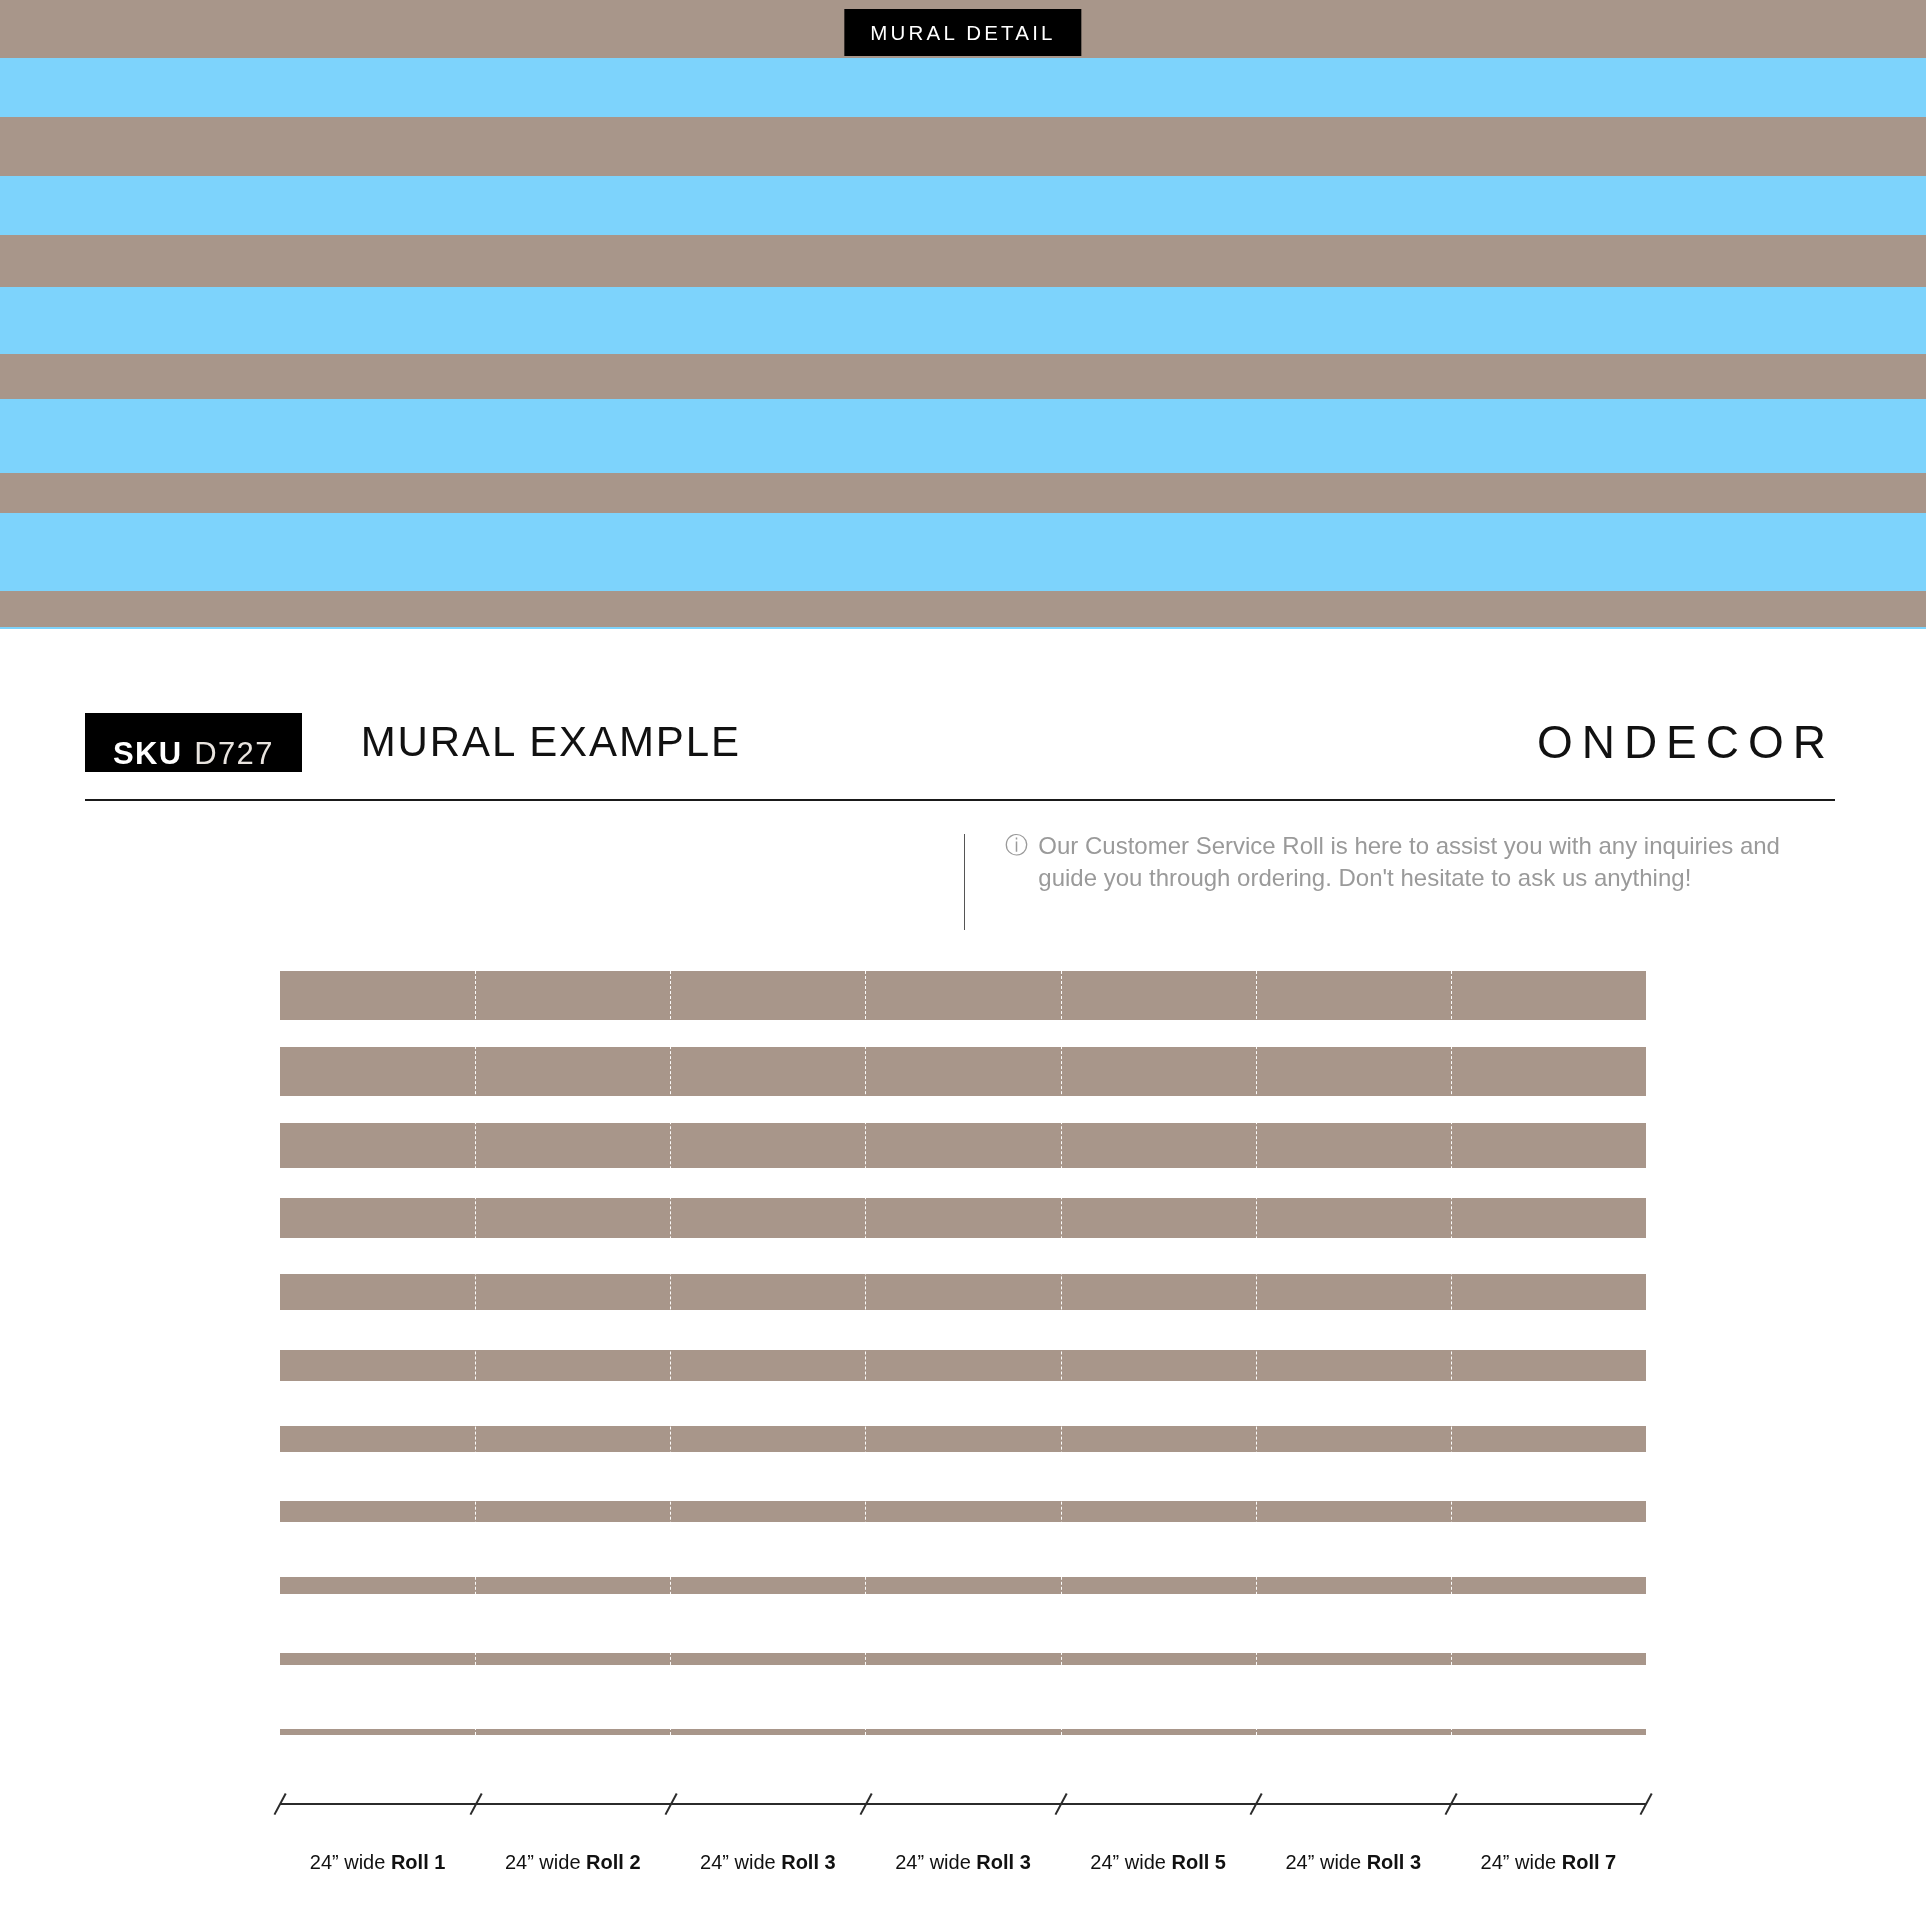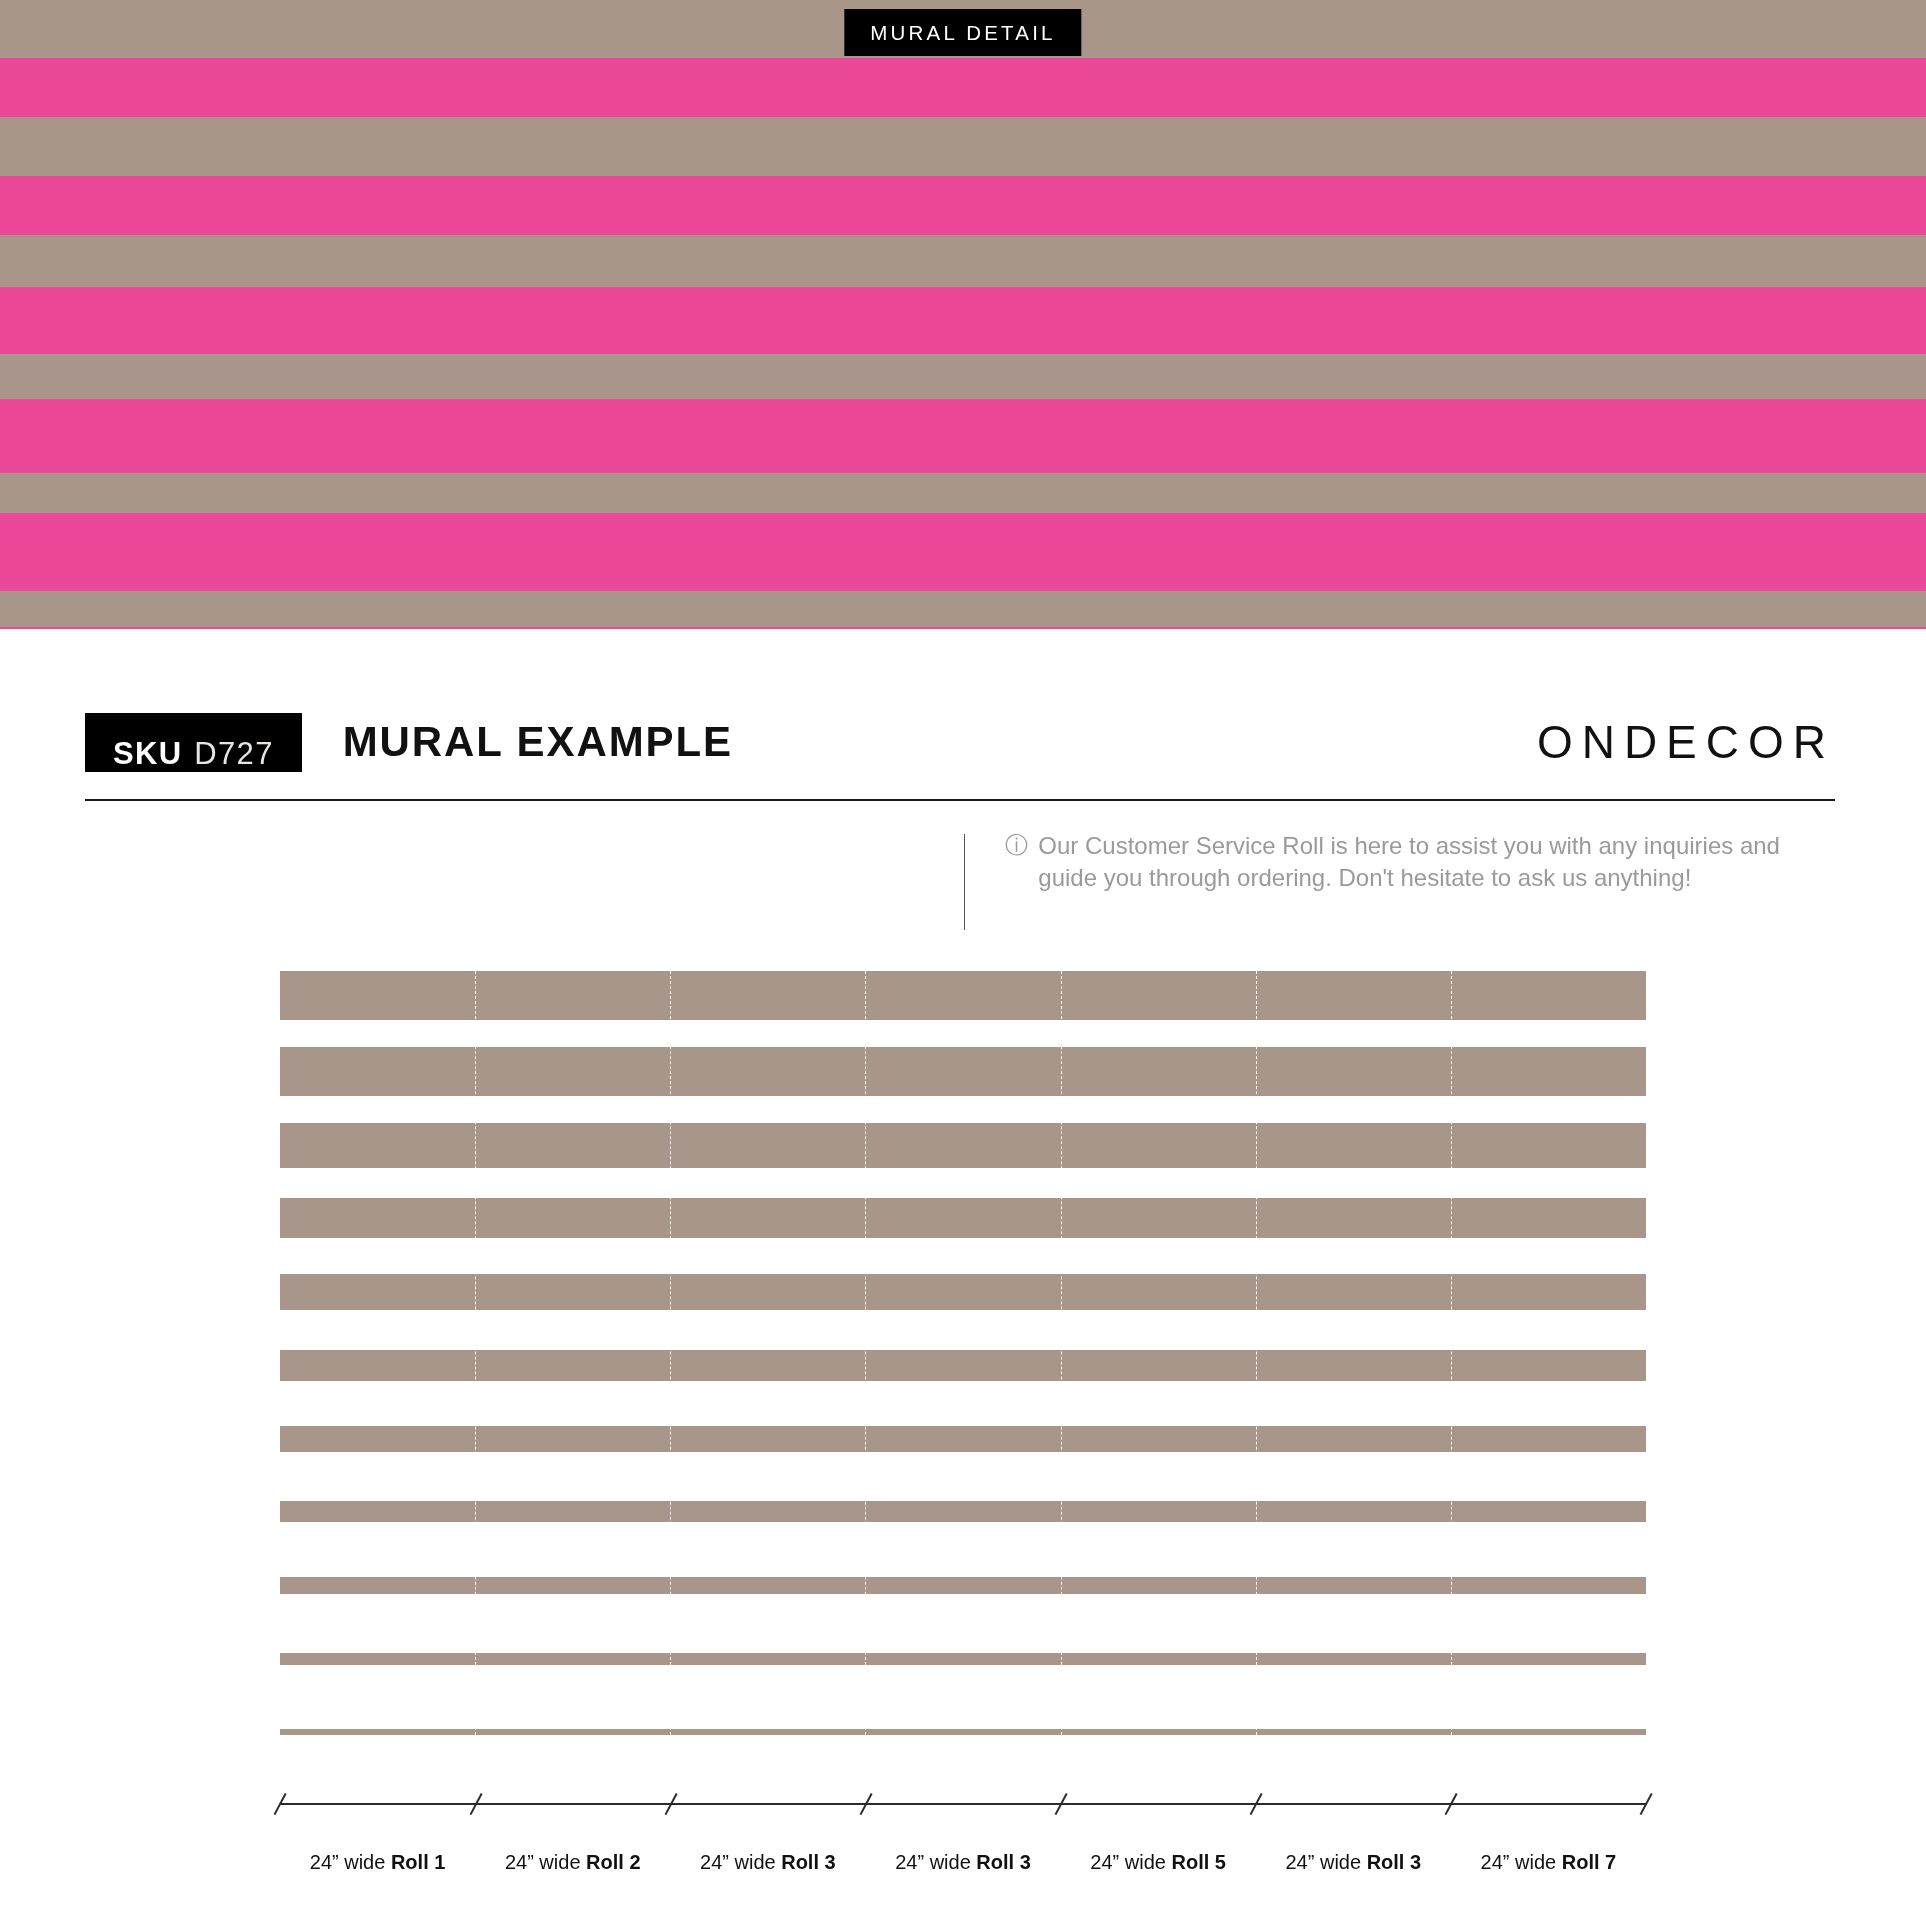--- a/index.html
+++ b/index.html
@@ -2,41 +2,41 @@
 <html style="font-size:10.3px"><head>
 <meta charset="utf-8">
 <style>
   html,body{margin:0;padding:0;}
   body{
     width:1926px;height:1926px;position:relative;background:#ffffff;
     font-family:"Liberation Sans", sans-serif;color:#1a1a1a;overflow:hidden;
   }
 
   
-  .banner{position:absolute;left:0;top:0;width:1926px;height:629px;background:#ec4899;}
+  .banner{position:absolute;left:0;top:0;width:1926px;height:629px;background:#7dd3fc;}
   .bstripe{position:absolute;left:0;width:100%;}
   .banner-label{
     position:absolute;top:9px;left:50%;transform:translateX(-50%);
     background:#000;color:#fff;font-size:20.5px;letter-spacing:3.2px;
     padding:11.6px 26px;white-space:nowrap;
   }
 
   
   .header-row{
     position:absolute;left:85px;right:91px;top:711px;height:62px;
     display:flex;align-items:center;
   }
   .sku-badge{
     background:#000;color:#fff;height:59px;display:flex;align-items:flex-end;
     padding:0 28px;font-size:31px;letter-spacing:1.3px;white-space:nowrap;
   }
   .sku-badge .sku-word{font-weight:700;}
   .sku-badge .sku-value{font-weight:400;margin-left:12px;color:#e9e4df;}
   .page-title{
-    margin-left:41px;font-size:42px;font-weight:700;letter-spacing:1.9px;color:#111;
+    margin-left:59px;font-size:42px;font-weight:400;letter-spacing:1.9px;color:#111;
     white-space:nowrap;
   }
   .brand{
     margin-left:auto;font-size:46px;font-weight:300;letter-spacing:9px;color:#111;
     white-space:nowrap;
   }
   .header-rule{
     position:absolute;left:85px;right:91px;top:799px;height:1.9px;background:#1a1a1a;
   }
 

